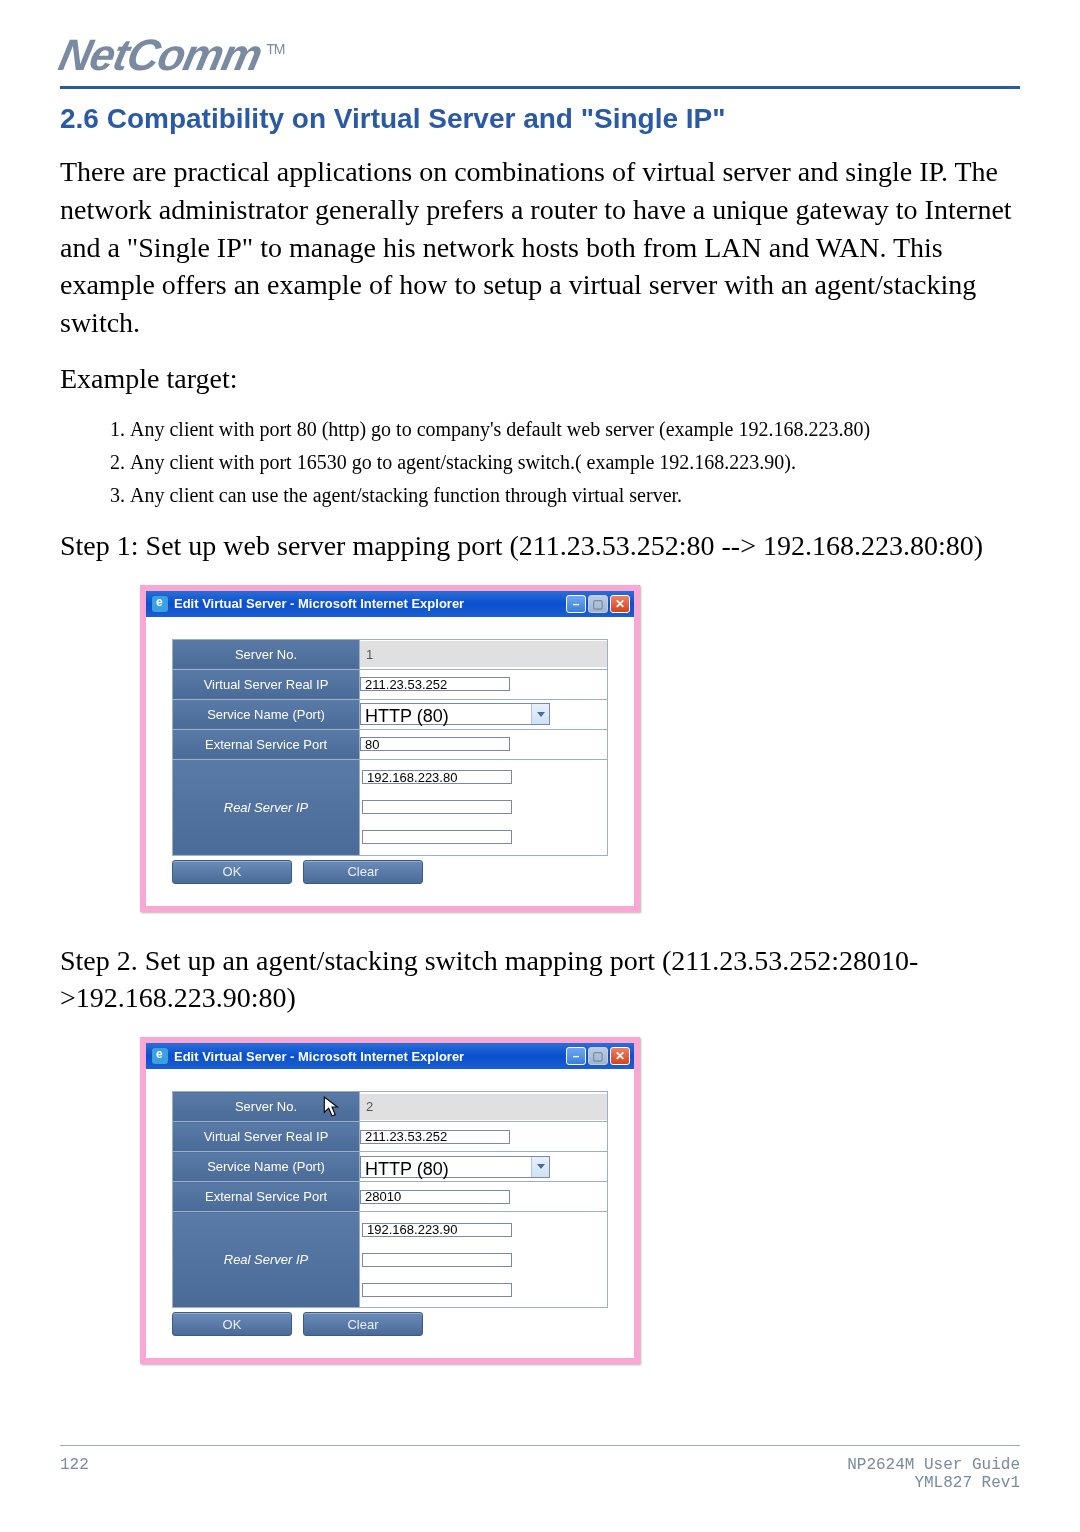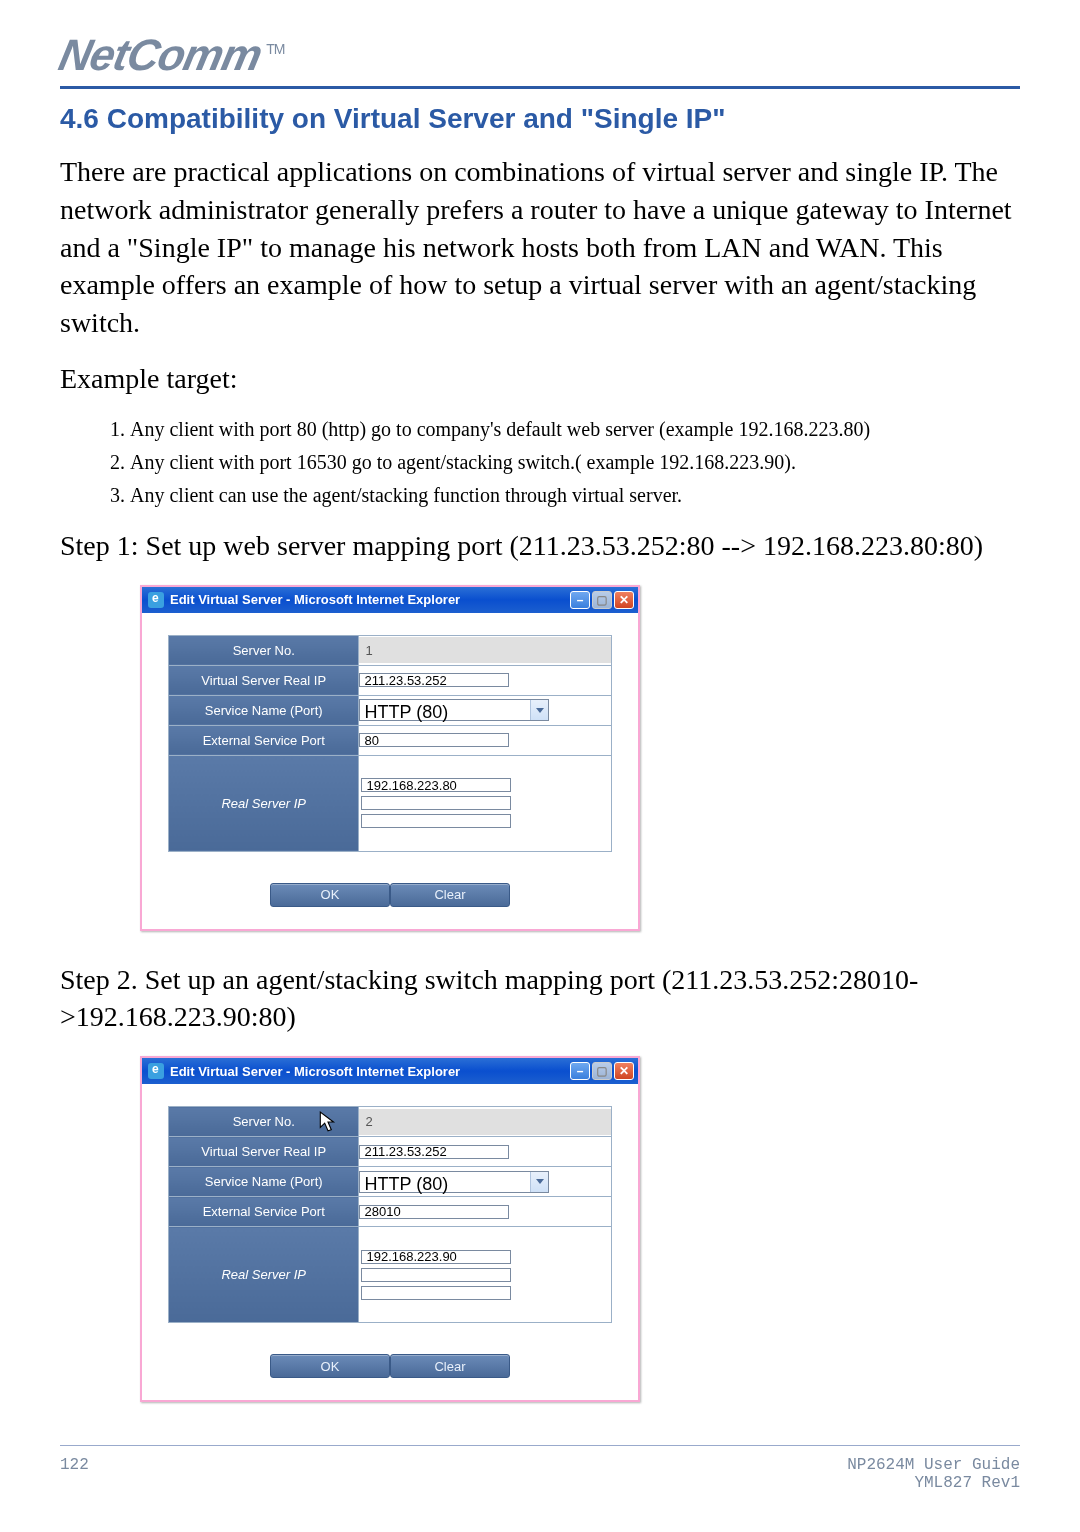--- a/index.html
+++ b/index.html
@@ -62,21 +62,21 @@
     line-height: 1.35;
   }
   .screenshot-wrap {
     display: flex;
     justify-content: flex-start;
     margin: 20px 0 30px 80px;
   }
   .win {
     width: 500px;
     background: #fff;
-    border: 2px solid #f9a8d4;
+    border: 6px solid #f9a8d4;
     box-shadow: 1px 1px 2px rgba(0,0,0,0.3);
     font-family: Tahoma, Arial, sans-serif;
     font-size: 13px;
   }
   .titlebar {
     background: linear-gradient(to bottom, #2a6fd6 0%, #0a4fcf 50%, #1c5fcf 100%);
     color: #fff;
     height: 26px;
     display: flex;
     align-items: center;
@@ -179,27 +179,28 @@
   }
   .select-arrow::after {
     content: "";
     border-left: 4px solid transparent;
     border-right: 4px solid transparent;
     border-top: 5px solid #4a6a98;
   }
   .multi-input {
     display: flex;
     flex-direction: column;
-    gap: 4px;
+    gap: 16px;
     padding: 2px;
   }
   .btn-row {
     display: flex;
-    justify-content: center;
-    margin-top: 31px;
+    justify-content: flex-start;
+    margin-top: 4px;
+    gap: 11px;
   }
   .classic-btn {
     width: 120px;
     height: 24px;
     background: linear-gradient(to bottom,#6b8bb8,#4a6a98);
     border: 1px solid #3a5a88;
     border-radius: 3px;
     color: #e8f0fb;
     font-family: Tahoma, Arial, sans-serif;
     font-size: 13px;
@@ -230,21 +231,21 @@
 </style>
 </head>
 <body>
 
 <div class="page">
   <div class="logo">
     <span>NetComm</span><span class="tm">TM</span>
   </div>
   <hr class="hr">
 
-  <h2 class="section-title">4.6  Compatibility on Virtual Server and "Single IP"</h2>
+  <h2 class="section-title">2.6  Compatibility on Virtual Server and "Single IP"</h2>
 
   <p class="body-text">There are practical applications on combinations of virtual server and single IP.  The network administrator generally prefers a router to have a unique gateway to Internet and a "Single IP" to manage his network hosts both from LAN and WAN.  This example offers an example of how to setup a virtual server with an agent/stacking switch.</p>
 
   <p class="body-text">Example target:</p>
 
   <ol class="ol">
     <li>Any client with port 80 (http) go to company's default web server (example 192.168.223.80)</li>
     <li>Any client with port 16530 go to agent/stacking switch.( example 192.168.223.90).</li>
     <li>Any client can use the agent/stacking function through virtual server.</li>
   </ol>

